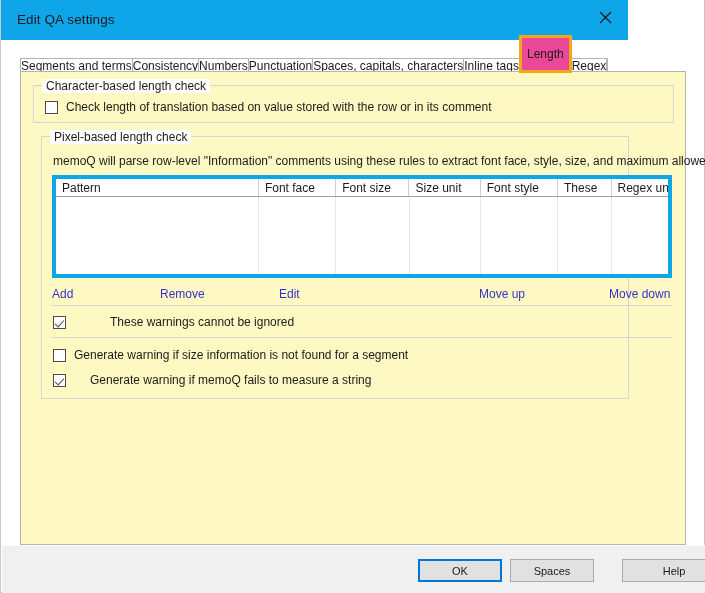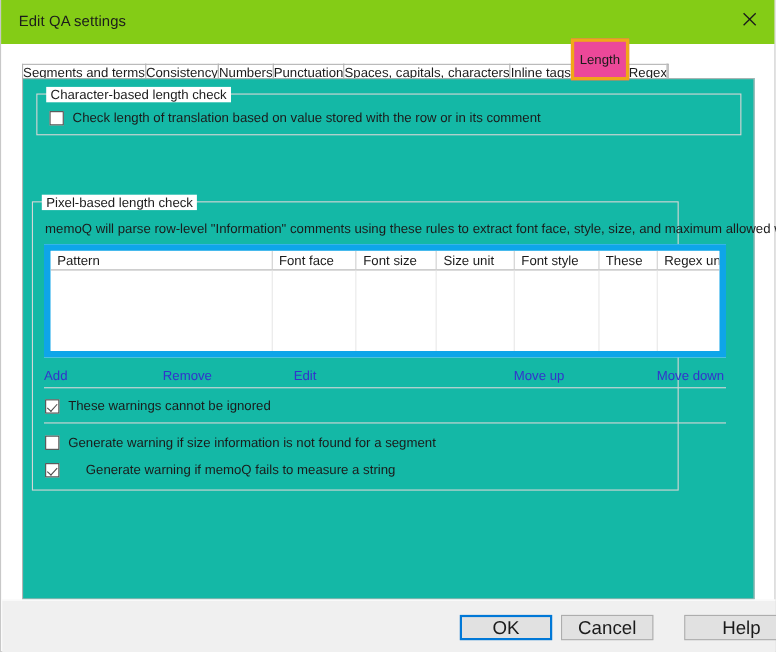--- a/index.html
+++ b/index.html
@@ -25,23 +25,23 @@
     box-sizing: border-box;
     border-left: 1px solid #c8c8c8;
     border-right: 1px solid #c8c8c8;
     border-bottom: 1px solid #c8c8c8;
   }
 
   
   .titlebar {
     position: absolute;
     left: 0; top: 0;
-    width: 703px;
+    width: 627px;
     height: 40px;
-    background: #84cc16;
+    background: #0ea5e9;
   }
   .titlebar-text {
     position: absolute;
     left: 16px;
     top: 12px;
     font-size: 13.5px;
     color: #1b1b1b;
     letter-spacing: 0.1px;
     white-space: nowrap;
   }
@@ -94,21 +94,21 @@
 
   
   .tabpage {
     position: absolute;
     left: 19px;
     top: 71px;
     width: 666px;
     height: 474px;
     box-sizing: border-box;
     border: 1px solid #b4b4b4;
-    background: #14b8a6;
+    background: #fef9c3;
   }
 
   
   .groupbox {
     position: absolute;
     box-sizing: border-box;
     border: 1px solid #d6d6d6;
   }
   .groupbox-legend {
     position: absolute;
@@ -121,25 +121,24 @@
     white-space: nowrap;
   }
 
   #gb-char {
     left: 12px;
     top: 13px;
     width: 641px;
     height: 38px;
   }
   #gb-pixel {
-    left: 8px;
+    left: 20px;
     top: 64px;
     width: 588px;
     height: 263px;
-    margin-top: 47px;
   }
 
   
   .cbrow {
     position: absolute;
     display: flex;
     align-items: center;
     white-space: nowrap;
     cursor: default;
   }
@@ -180,21 +179,21 @@
   }
 
   
   .grid {
     position: absolute;
     left: 10px;
     top: 38px;
     width: 620px;
     height: 103px;
     box-sizing: border-box;
-    border: 6px solid #0ea5e9;
+    border: 4px solid #0ea5e9;
     background: #ffffff;
     overflow: hidden;
   }
   .grid-header {
     display: flex;
     height: 18px;
     box-sizing: border-box;
     border-bottom: 1px solid #9e9e9e;
     background: #ffffff;
   }
@@ -258,21 +257,21 @@
     border-top: 1px solid #ffffff;
   }
   .btn {
     position: absolute;
     top: 13px;
     height: 23px;
     box-sizing: border-box;
     background: #e1e1e1;
     border: 1px solid #adadad;
     font-family: "Liberation Sans", sans-serif;
-    font-size: 17px;
+    font-size: 11px;
     color: #1b1b1b;
     display: flex;
     align-items: center;
     justify-content: center;
     cursor: default;
   }
   .btn.default {
     border: 2px solid #0078d7;
     background: #e1e1e1;
   }
@@ -359,21 +358,21 @@
       <div class="linkrow">
         <div class="lnk" style="left:0px;text-align:right;">Add</div>
         <div class="lnk" style="left:108px;">Remove</div>
         <div class="lnk" style="left:227px;text-align:center;">Edit</div>
         <div class="lnk" style="left:427px;">Move up</div>
         <div class="lnk" style="left:557px;">Move down</div>
       </div>
 
       <div class="sep" style="left:10px; top:168px; width:620px;"></div>
 
-      <div class="cbrow" style="left:11px; top:178px;">
+      <div class="cbrow" style="left:11px; top:178px;gap:36px;">
         <span class="cbox checked"></span>
         <span class="cblabel">These warnings cannot be ignored</span>
       </div>
 
       <div class="sep" style="left:10px; top:200px; width:620px;"></div>
 
       <div class="cbrow" style="left:11px; top:211px;">
         <span class="cbox"></span>
         <span class="cblabel">Generate warning if size information is not found for a segment</span>
       </div>
@@ -381,17 +380,17 @@
       <div class="cbrow" style="left:11px; top:236px;gap:16px;">
         <span class="cbox checked"></span>
         <span class="cblabel">Generate warning if memoQ fails to measure a string</span>
       </div>
 
     </div>
   </div>
 
   <div class="footer">
     <div class="btn default" style="left:416px; width:84px;">OK</div>
-    <div class="btn" style="left:508px; width:84px;">Cancel</div>
+    <div class="btn" style="left:508px; width:84px;">Spaces</div>
     <div class="btn" style="left:620px; width:104px;">Help</div>
   </div>
 
 </div>
 
 </body></html>

